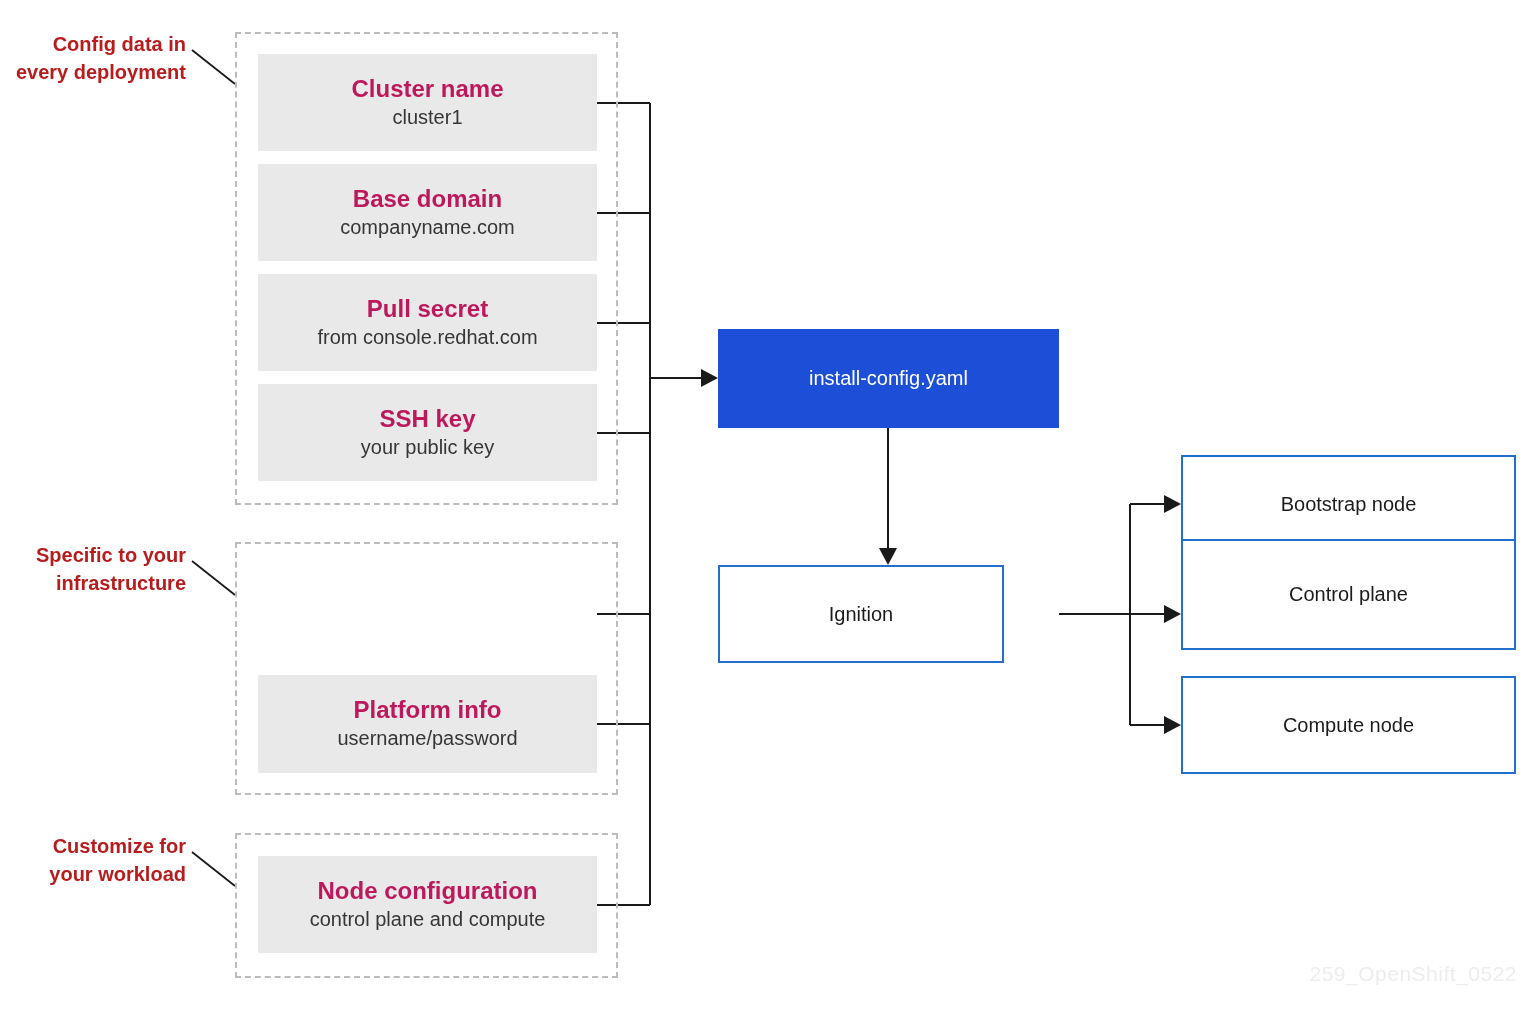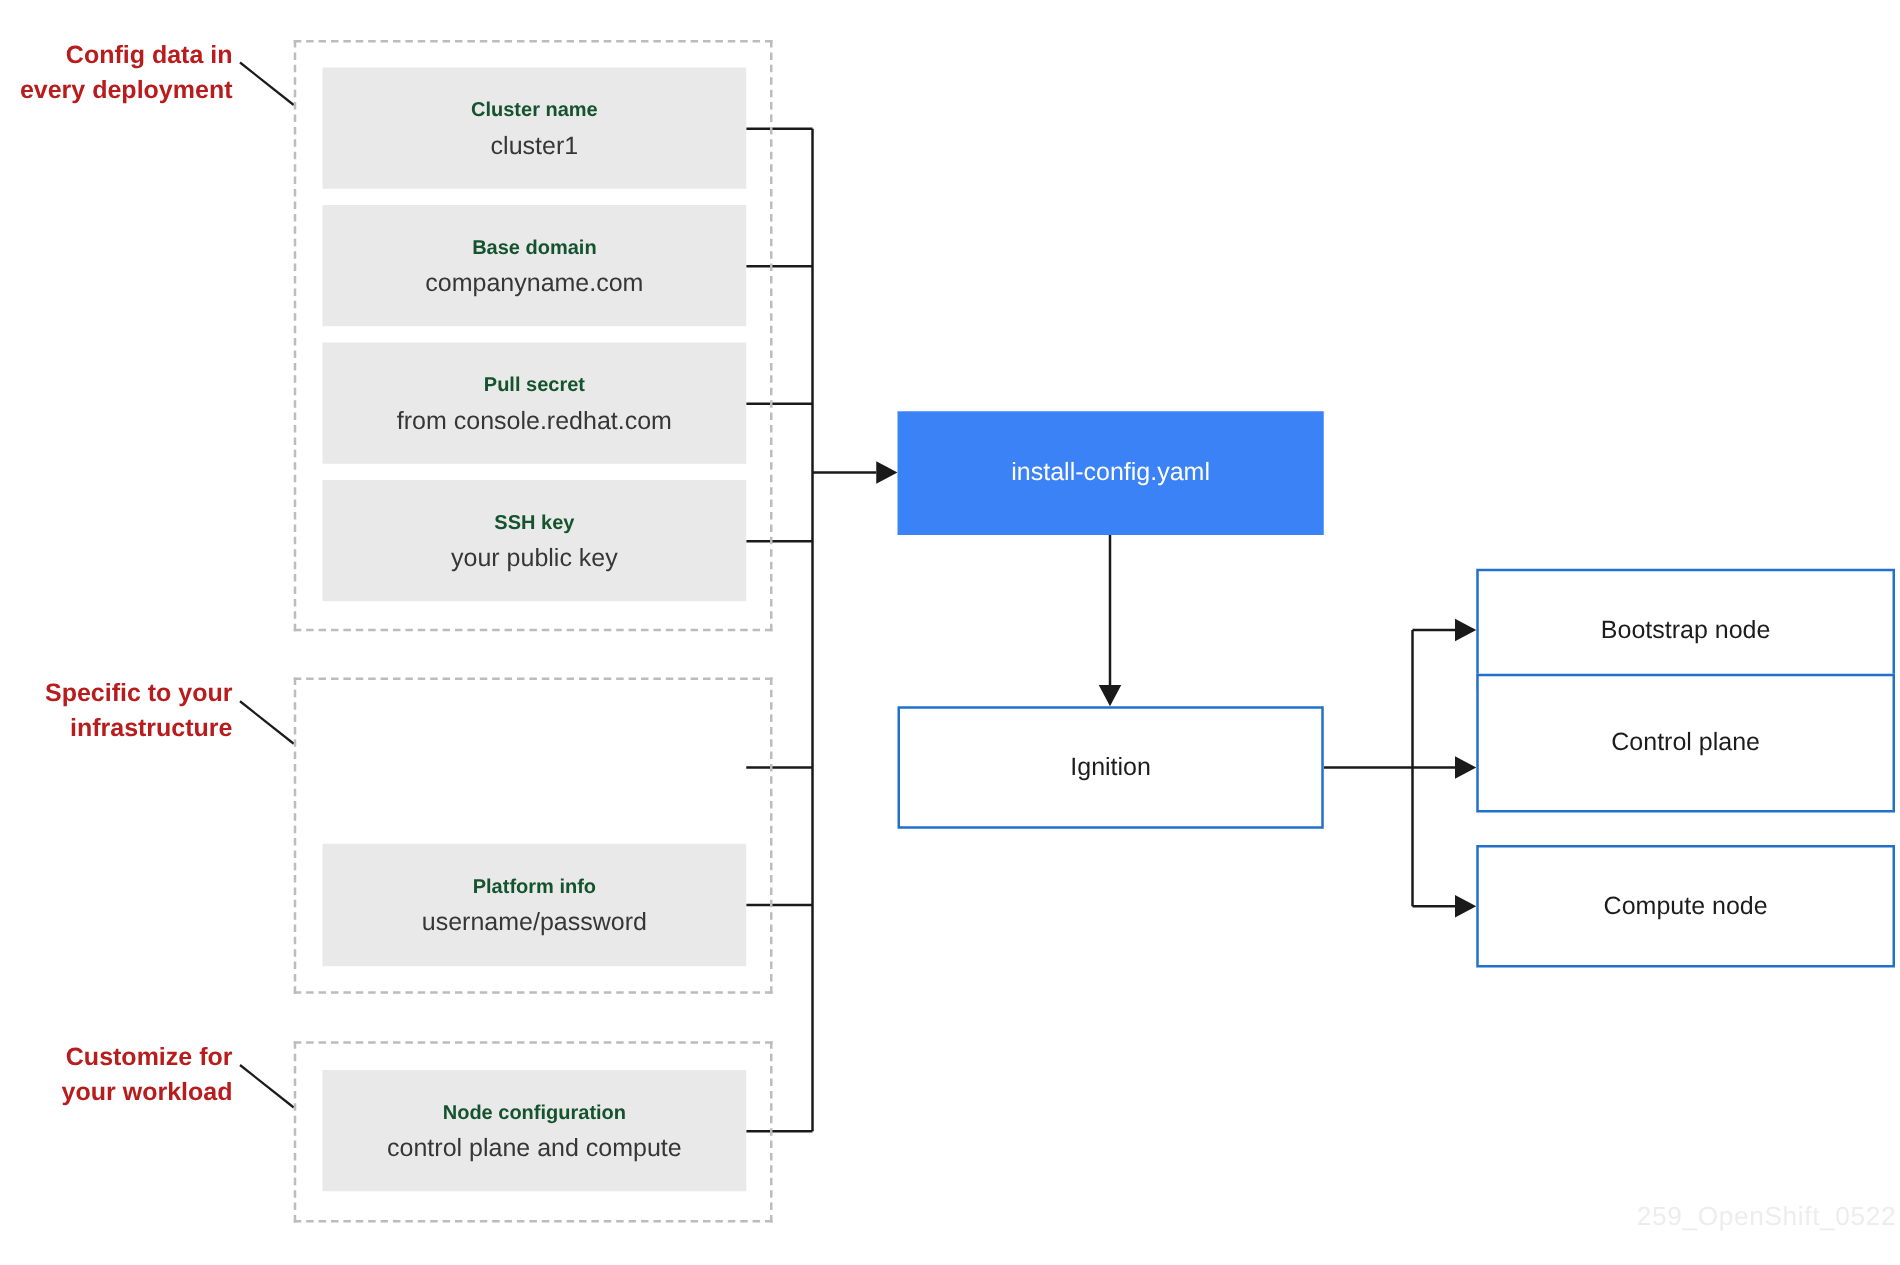--- a/index.html
+++ b/index.html
@@ -41,23 +41,23 @@
     height: 97px;
     background: #e9e9e9;
     display: flex;
     flex-direction: column;
     align-items: center;
     justify-content: center;
     gap: 2px;
     text-align: center;
   }
   .item-title {
-    font-size: 16px;
+    font-size: 24px;
     font-weight: 700;
-    color: #14532d;
+    color: #be185d;
     line-height: 27px;
   }
   .item-sub {
     font-size: 20px;
     font-weight: 400;
     color: #363636;
     line-height: 27px;
   }
   .ib-1 { top: 54px; }
   .ib-2 { top: 164px; }
@@ -80,41 +80,41 @@
   .an-1 { top: 30px; }
   .an-2 { top: 541px; }
   .an-3 { top: 832px; }
 
   .blue-box {
     position: absolute;
     left: 718px;
     top: 329px;
     width: 341px;
     height: 99px;
-    background: #3b82f6;
+    background: #1d4ed8;
     color: #ffffff;
     font-size: 20px;
     font-weight: 500;
     display: flex;
     align-items: center;
     justify-content: center;
   }
   .outline-box {
     position: absolute;
     background: #ffffff;
     border: 2px solid #2170cc;
     box-sizing: border-box;
     color: #1c1c1c;
     font-size: 20px;
     font-weight: 400;
     display: flex;
     align-items: center;
     justify-content: center;
   }
-  .ignition-box { left: 718px; top: 565px; width: 341px; height: 98px; }
+  .ignition-box { left: 718px; top: 565px; width: 286px; height: 98px; }
   .out-1 { left: 1181px; top: 455px; width: 335px; height: 98px; justify-content: center; }
   .out-2 { left: 1181px; top: 539px; width: 335px; height: 111px; }
   .out-3 { left: 1181px; top: 676px; width: 335px; height: 98px; }
 
   .watermark {
     position: absolute;
     right: 3px;
     top: 962px;
     font-size: 21px;
     font-weight: 400;

